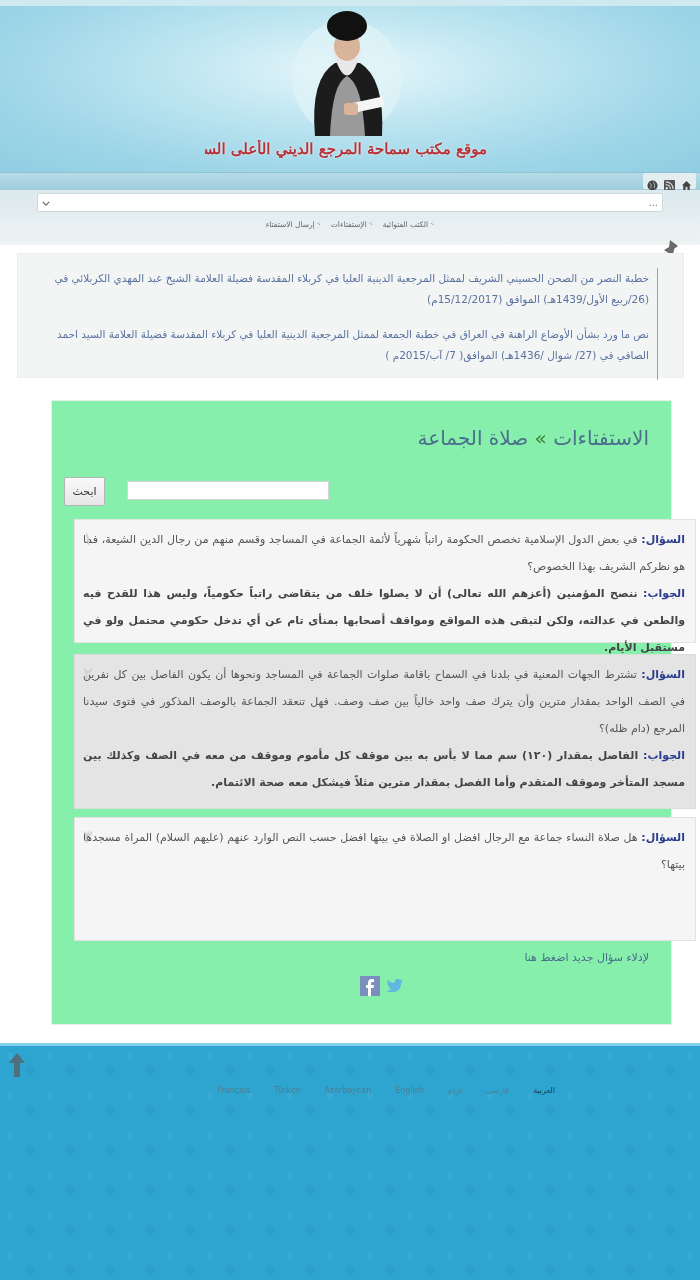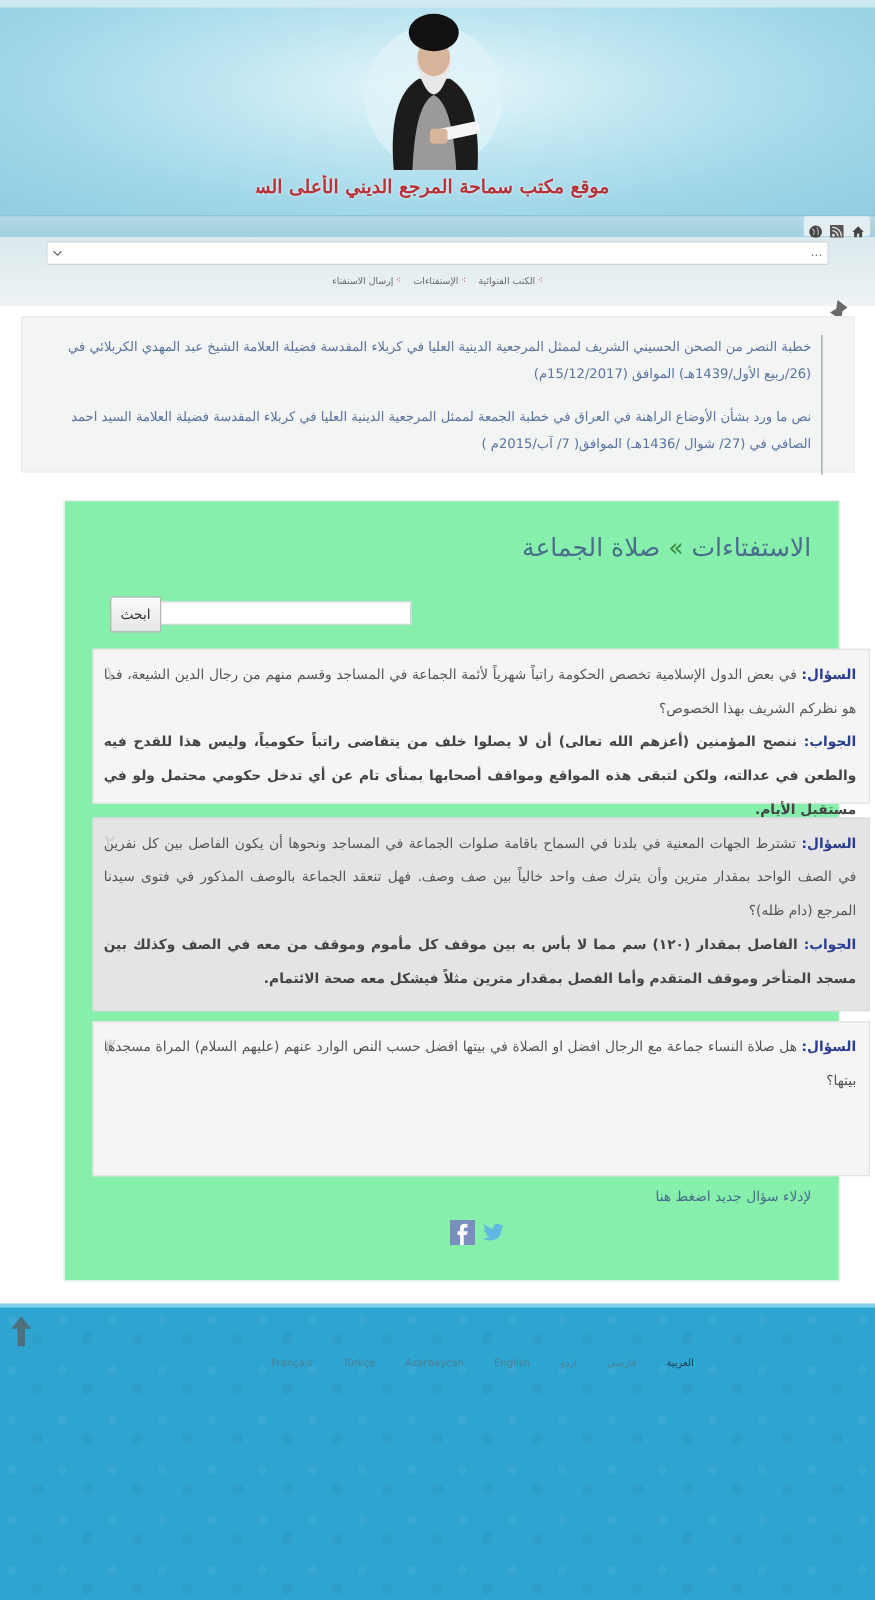--- a/index.html
+++ b/index.html
@@ -82,21 +82,21 @@
     background: #86efac; border: 1px solid #eceeee;
     direction: rtl;
     margin-left: 34px;
   }
   .page-title {
     position: absolute; right: 22px; top: 25px;
     font-size: 20px; color: #4a6d8c; white-space: nowrap;
   }
   .page-title .sep { color: #3a8a3a; }
   .search-btn {
-    position: absolute; left: 36px; top: 76px; width: 41px; height: 29px;
+    position: absolute; left: 12px; top: 76px; width: 41px; height: 29px;
     background: linear-gradient(#fafafa, #e6e6e6); border: 1px solid #b5b5b5; border-radius: 2px;
     font-size: 11px; color: #333; font-family: "DejaVu Sans", sans-serif;
   }
   .search-input {
     position: absolute; left: 75px; top: 80px; width: 202px; height: 19px;
     background: #fff; border: 1px solid #d5d5d5; font-size: 10px;
   }
   .qa {
     position: absolute; left: 22px; width: 622px;
     border: 1px solid #e2e2e2; background: #f5f5f5;

